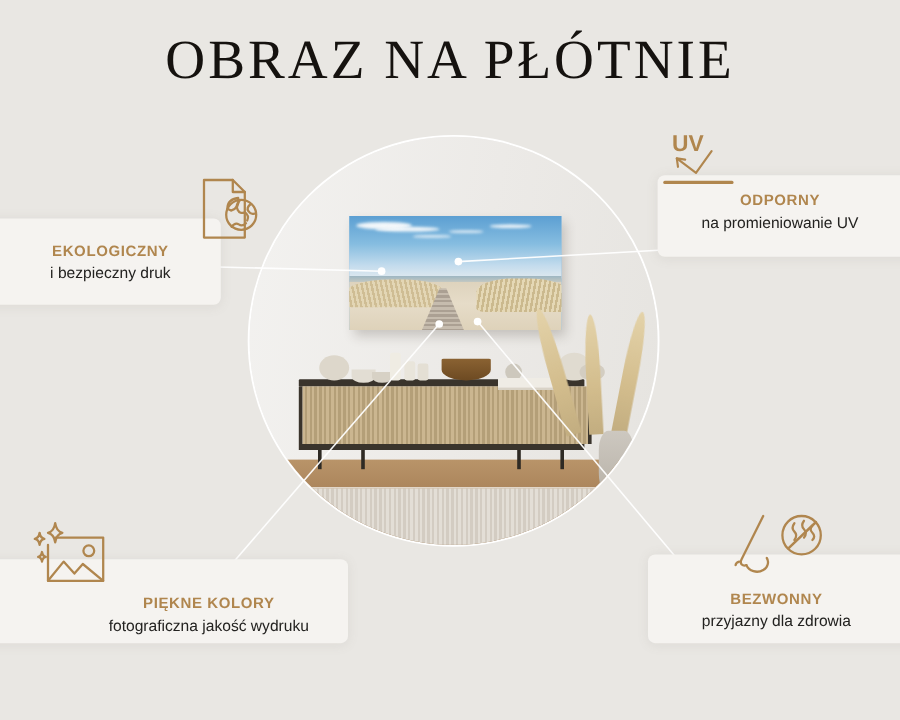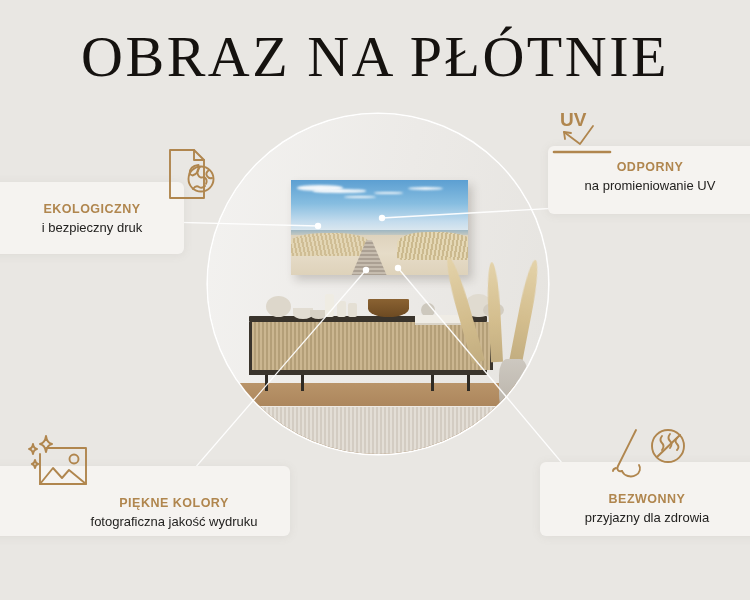--- a/index.html
+++ b/index.html
@@ -11,21 +11,21 @@
     overflow:hidden;
     position:relative;
   }
   #stage{position:absolute;inset:0;width:750px;height:600px;overflow:hidden;}
 
   
   .title{
     position:absolute;left:0;right:0;top:25px;
     text-align:center;
     font-family:"Liberation Serif", serif;
-    font-size:58px;
+    font-size:46px;
     letter-spacing:2.5px;
     color:#15120f;
     font-weight:400;
     line-height:1.1;
   }
 
   
   .circle-wrap{
     position:absolute;
     left:208px;top:114px;

